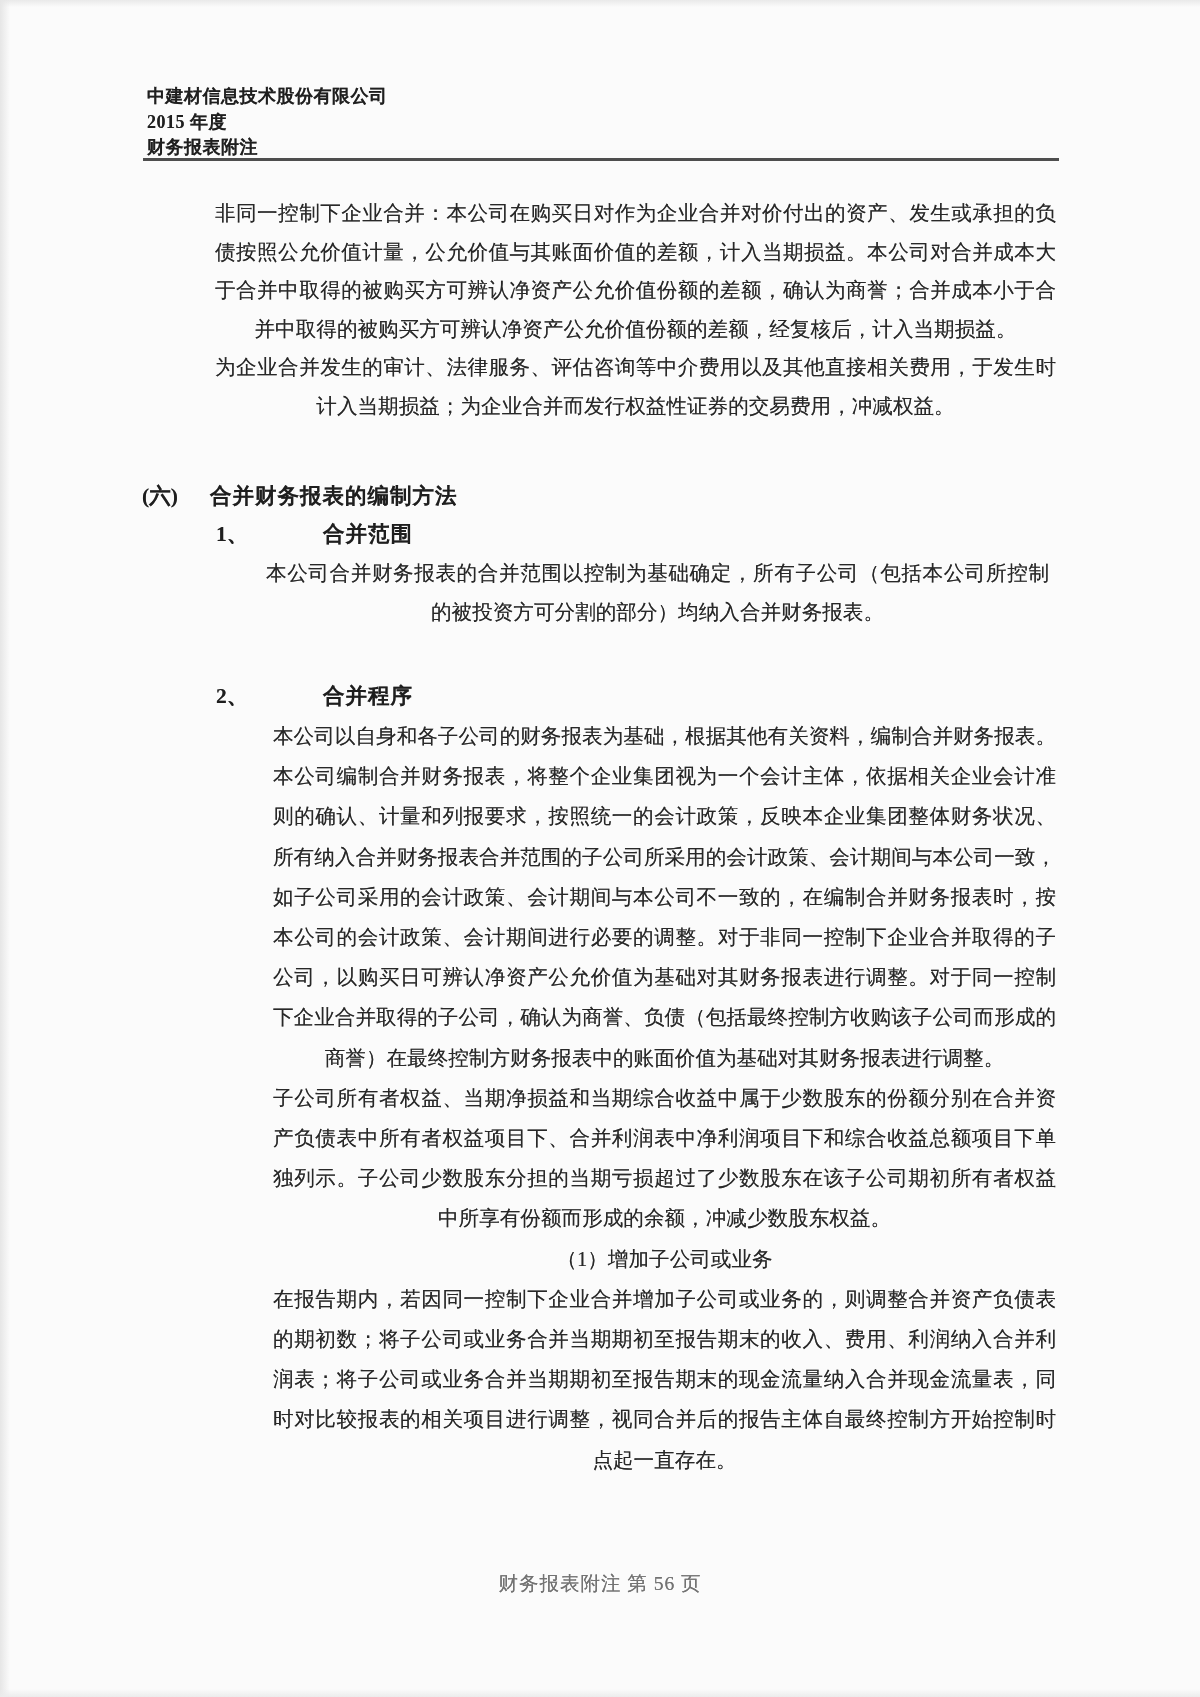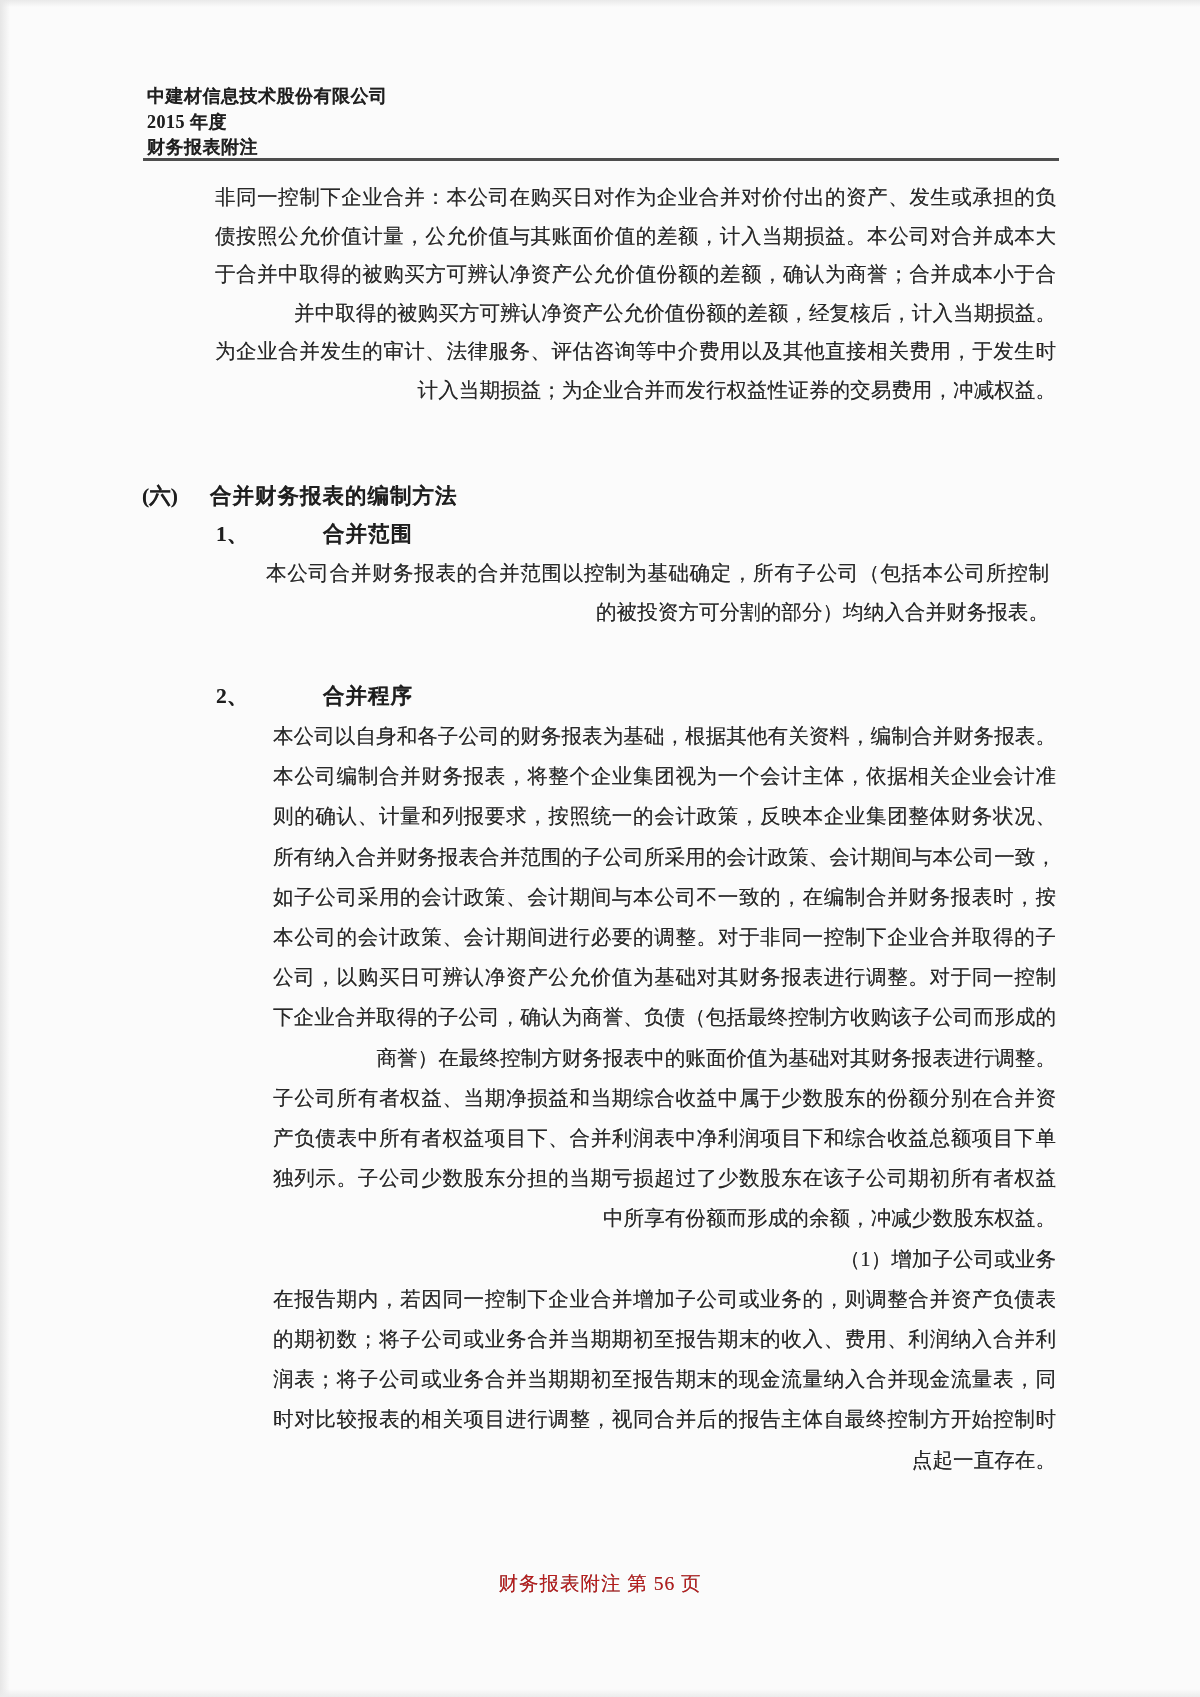--- a/index.html
+++ b/index.html
@@ -21,40 +21,40 @@
     background:linear-gradient(0deg,#ececec,rgba(236,236,236,0));}
 
   .scan-text{text-shadow:0 0 .5px rgba(20,20,20,.55);}
 
   .hdr{position:absolute;left:147px;top:84px;font-size:18px;line-height:25.5px;
     font-weight:700;color:#1f1f1f;letter-spacing:.5px;}
   .hdr div{white-space:nowrap;}
   .rule{position:absolute;left:143px;top:158px;width:916px;height:3px;background:#4e4e4e;}
 
   .para-box{position:absolute;font-size:20.6px;}
-  .intro{left:215px;top:178px;width:841px;line-height:38.6px;}
+  .intro{left:215px;top:194px;width:841px;line-height:38.6px;}
   .item1-para{left:266px;top:554px;width:783px;line-height:39px;}
   .block{left:273px;top:716px;width:783px;line-height:40.2px;}
 
-  .line{white-space:nowrap;overflow:visible;text-align:right;}
+  .line{white-space:nowrap;overflow:visible;text-align:center;}
   .line.fill{text-align:justify;text-align-last:justify;text-justify:inter-character;}
 
   .head-row{position:absolute;left:0;top:0;width:1200px;height:30px;font-weight:700;
     font-size:21.5px;color:#1e1e1e;}
   .sec-head{top:481px;}
   .item1-head{top:519px;}
   .item2-head{top:681px;}
   .hspan{position:absolute;white-space:nowrap;letter-spacing:1px;}
   .sec-label{left:142px;letter-spacing:0;}
   .sec-title{left:210px;}
   .item-num{left:216px;letter-spacing:0;}
   .item-title{left:285px;margin-left:38px;}
 
   .footer{position:absolute;left:0;top:1570px;width:1200px;text-align:center;
-    font-size:19.5px;color:#b91c1c;letter-spacing:1px;}
+    font-size:19.5px;color:#737373;letter-spacing:1px;}
 </style>
 </head>
 <body>
 
 <div class="page">
   <div class="edge-top"></div>
   <div class="edge-left"></div>
   <div class="edge-bottom"></div>
 
   <div class="hdr scan-text">

